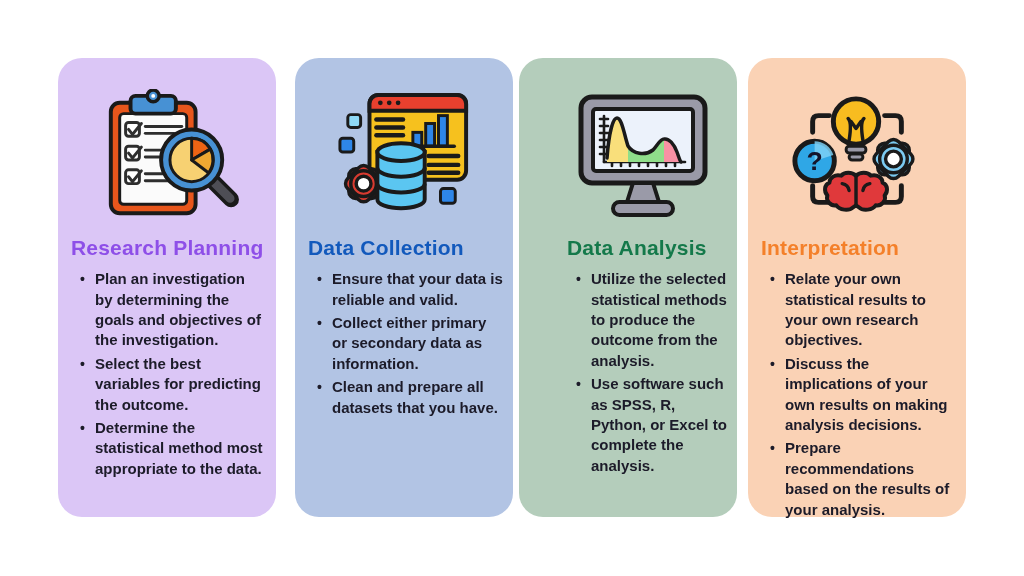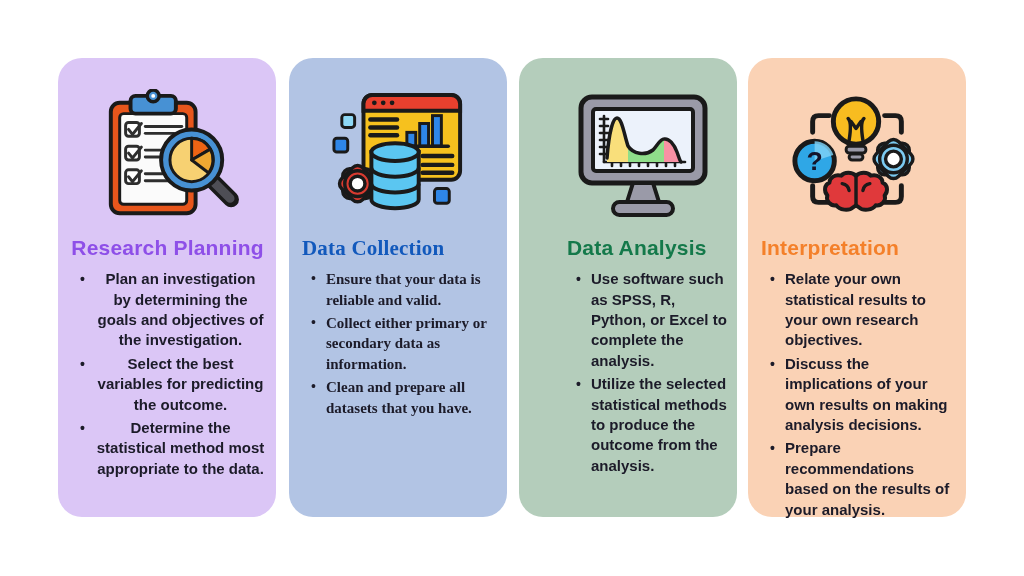--- a/index.html
+++ b/index.html
@@ -5,22 +5,22 @@
   html,body{margin:0;padding:0;}
   body{
     width:1024px;height:576px;position:relative;overflow:hidden;
     background:#ffffff;
     font-family:"Liberation Sans","DejaVu Sans",sans-serif;
   }
   .card{
     position:absolute;top:58px;width:218px;height:459px;
     border-radius:24px;box-sizing:border-box;
   }
-  .card1{left:58px;background:#dbc6f6;text-align:center;}
-  .card2{left:289px;background:#b2c4e4;font-family:Liberation Serif, serif;}
+  .card1{left:58px;background:#dbc6f6;}
+  .card2{left:295px;background:#b2c4e4;}
   .card3{left:519px;background:#b4cdbb;padding-left:35px;}
   .card4{left:748px;background:#fad2b5;}
   .icon-wrap{
     height:152px;margin-top:24px;
     display:flex;align-items:center;justify-content:center;
   }
   .icon-wrap svg{display:block;}
   .card-title{
     margin:2px 12px 9px 13px;
     font-size:21px;font-weight:700;letter-spacing:.2px;
@@ -169,22 +169,22 @@
       <path d="M93,70 L93,47 C98,45 102,51 105,59 C107,64 108,68 109,70 Z" fill="#f890a4"></path>
 
       <path d="M36,66 C38,40 42,26 46,26 C51,26 53,42 57,54 C62,62 74,64 82,58 C86,54 89,47 93,47 C98,46 103,52 106,60 C107.5,64 108.5,68 110,70" fill="none" stroke="#1a1a1a" stroke-width="3.5" stroke-linecap="round"></path>
 
       <path d="M62,91 h20 l6,19 h-32 Z" fill="#9a9aa8" stroke="#1a1a1a" stroke-width="4" stroke-linejoin="round"></path>
       <rect x="42" y="110" width="60" height="13" rx="6.5" fill="#9a9aa8" stroke="#1a1a1a" stroke-width="4"></rect>
     </svg>
   </div>
   <h2 class="card-title">Data Analysis</h2>
   <ul class="bullets">
+    <li>Utilize the selected statistical methods to produce the outcome from the analysis.</li>
     <li>Use software such as SPSS, R, Python, or Excel to complete the analysis.</li>
-    <li>Utilize the selected statistical methods to produce the outcome from the analysis.</li>
   </ul>
 </section>
 
 <section class="card card4">
   <div class="icon-wrap">
     <svg width="148" height="138" viewBox="0 0 150 140">
 
       <g fill="none" stroke="#1a1a1a" stroke-width="5" stroke-linecap="round">
         <path d="M30,44 V33 Q30,27 36,27 H47"></path>
         <path d="M103,27 H114 Q120,27 120,33 V44"></path>

